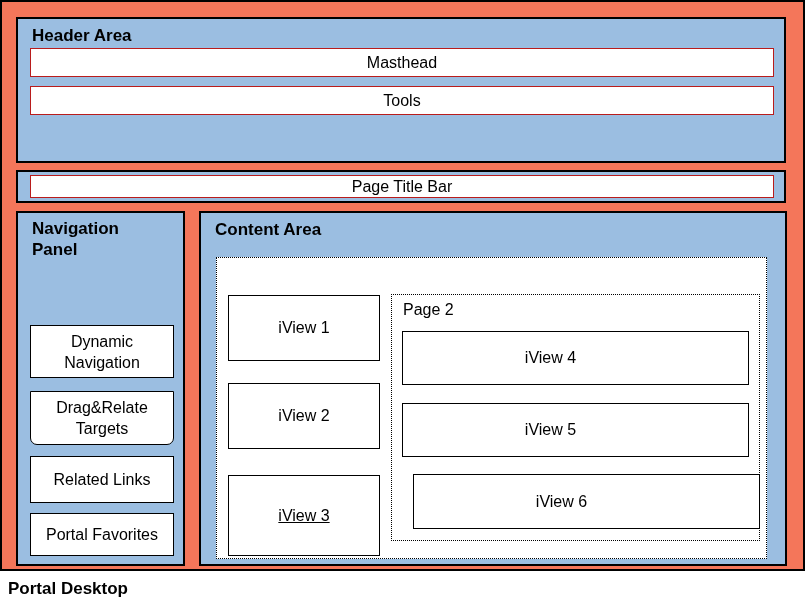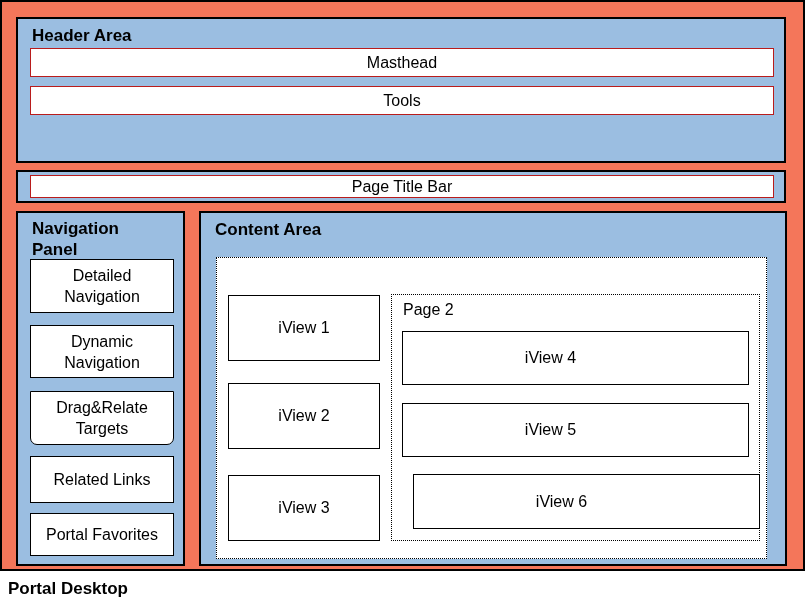--- a/index.html
+++ b/index.html
@@ -52,23 +52,20 @@
       <div class="bar hbar" style="top:67px;">Tools</div>
     </div>
 
     <div class="section" style="left:14px; top:168px; width:770px; height:33px;">
       <div class="bar" style="left:12px; top:3px; width:744px; height:23px;">Page Title Bar</div>
     </div>
 
     <div class="section" style="left:14px; top:209px; width:169px; height:355px;">
       <div class="sec-title" style="left:14px; top:5px; width:112px;">Navigation Panel</div>
 
-      <div class="navbox" style="top:46px; height:54px;">
-        <span class="txt">Detailed Navigation</span>
-      </div>
       <div class="navbox" style="top:112px; height:53px;">
         <span class="txt">Dynamic Navigation</span>
       </div>
       <div class="navbox round-bottom" style="top:178px; height:54px;">
         <span class="txt">Drag&amp;Relate Targets</span>
       </div>
       <div class="navbox oneline" style="top:243px; height:47px;">
         <span class="txt">Related Links</span>
       </div>
       <div class="navbox oneline" style="top:300px; height:43px;">
@@ -77,21 +74,21 @@
     </div>
 
     <div class="section" style="left:197px; top:209px; width:588px; height:355px;">
       <div class="sec-title" style="left:14px; top:6px;">Content Area</div>
 
       <div class="page" style="left:15px; top:44px; width:551px; height:302px;">
         <div class="page-label" style="left:11px; top:6px;margin-top:35px;">Page 1</div>
 
         <div class="iview" style="left:11px; top:37px; width:152px; height:66px;">iView 1</div>
         <div class="iview" style="left:11px; top:125px; width:152px; height:66px;">iView 2</div>
-        <div class="iview" style="left:11px; top:217px; width:152px; height:66px;">iView 3</div>
+        <div class="iview" style="left:11px; top:217px; width:152px; height:81px;text-decoration:underline;">iView 3</div>
 
         <div class="page" style="left:174px; top:36px; width:369px; height:247px;">
           <div class="page-label" style="left:11px; top:6px;">Page 2</div>
 
           <div class="iview shift-left" style="left:10px; top:36px; width:347px; height:54px;">iView 4</div>
           <div class="iview shift-left" style="left:10px; top:108px; width:347px; height:54px;">iView 5</div>
           <div class="iview shift-left" style="left:21px; top:179px; width:347px; height:55px;text-align:right;">iView 6</div>
         </div>
       </div>
     </div>

